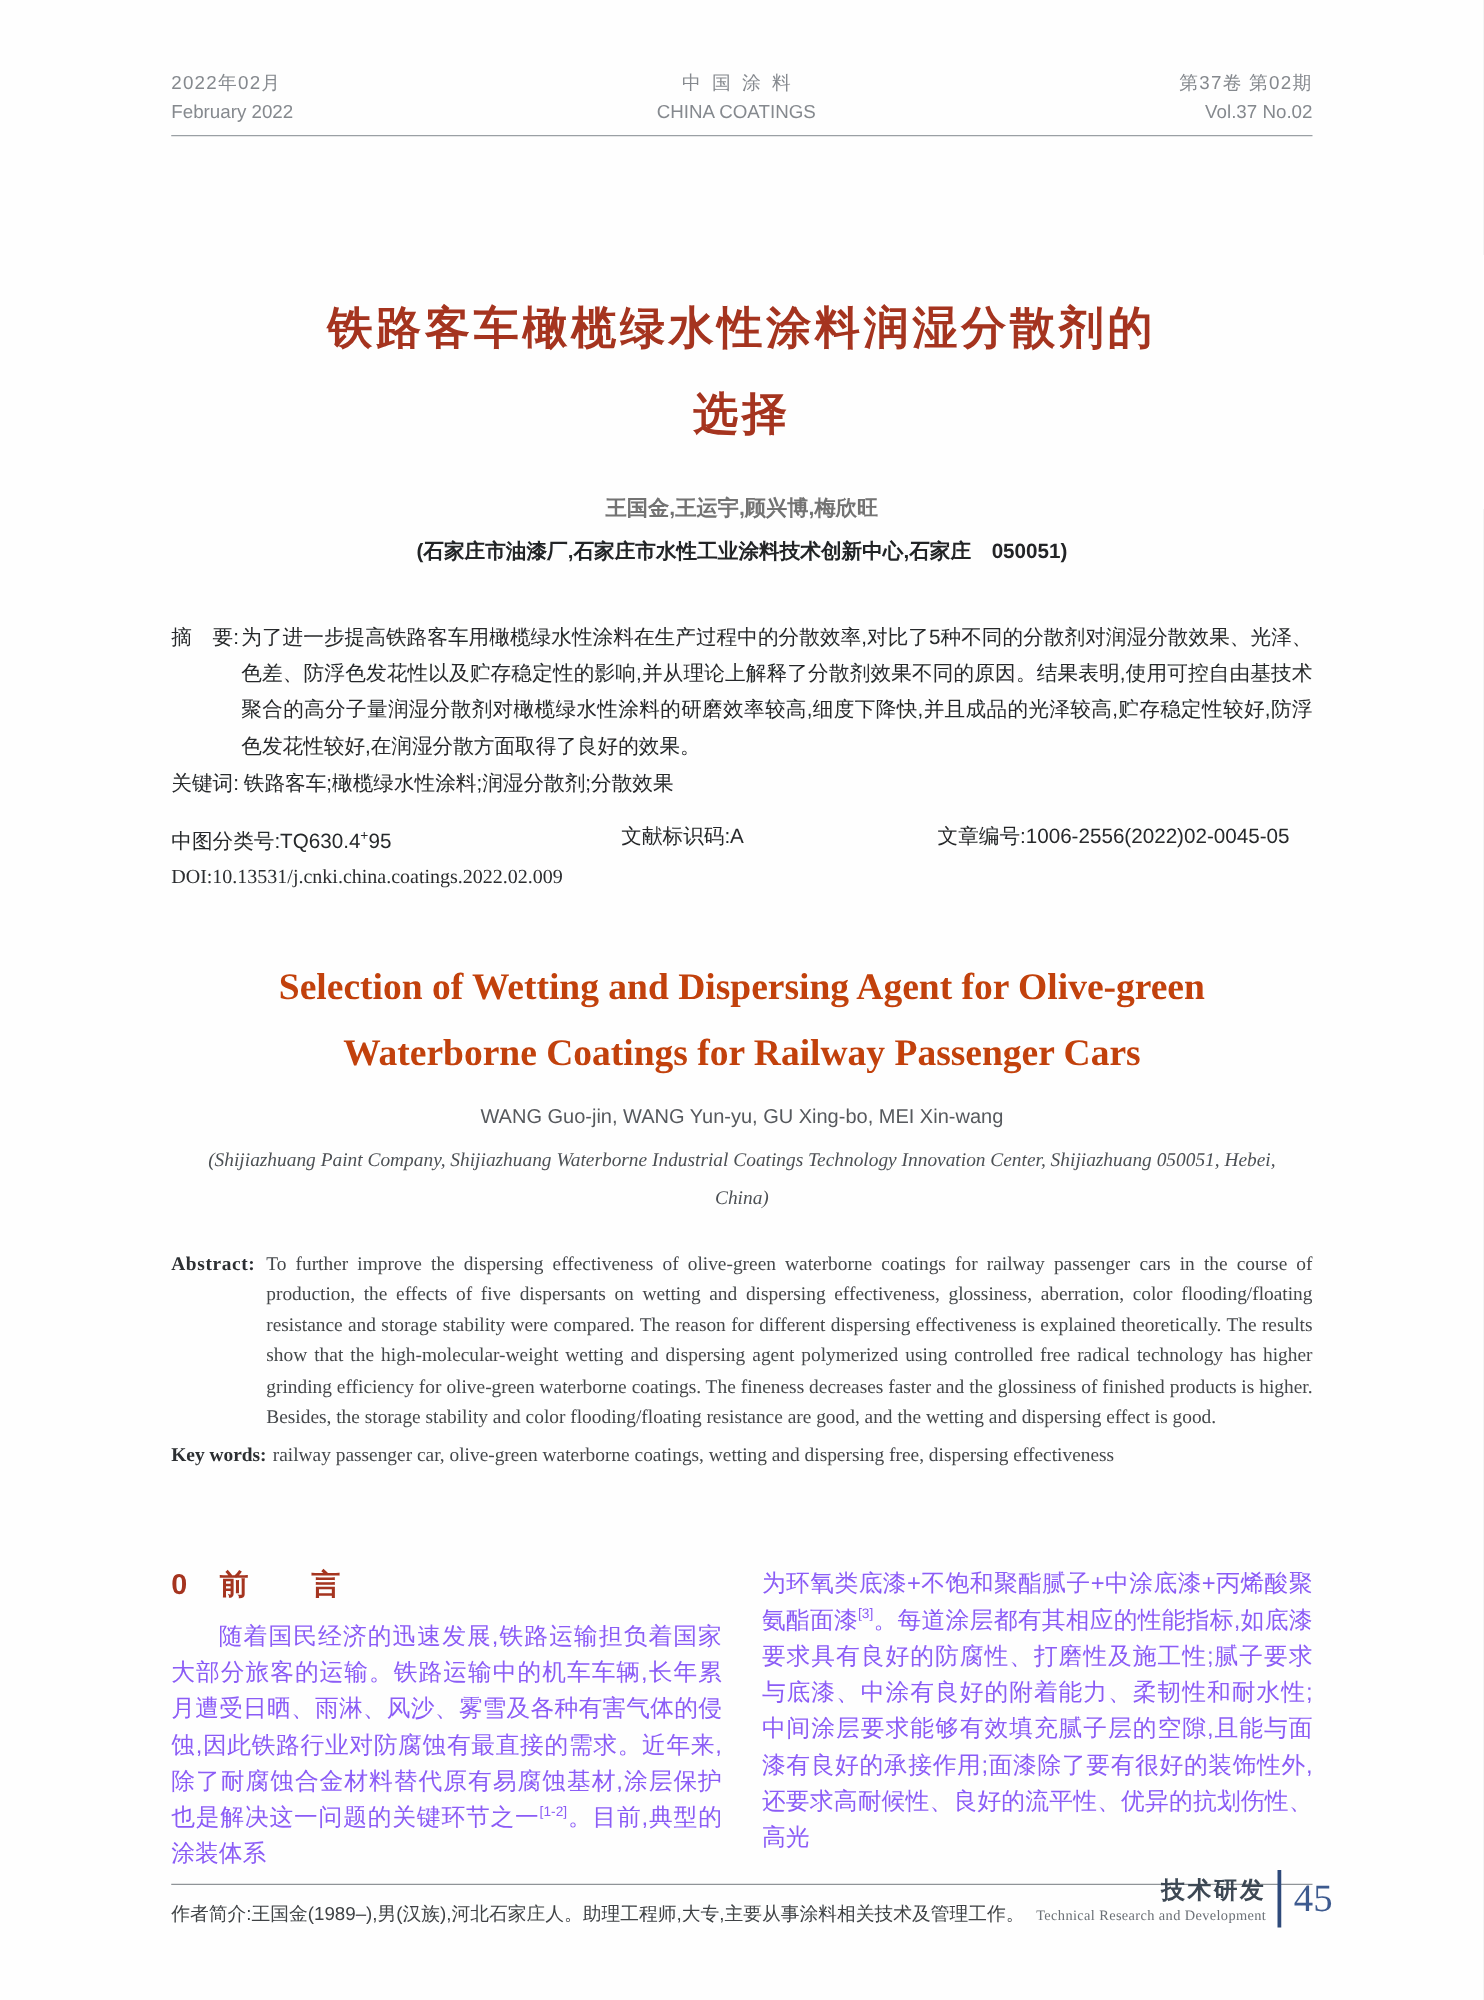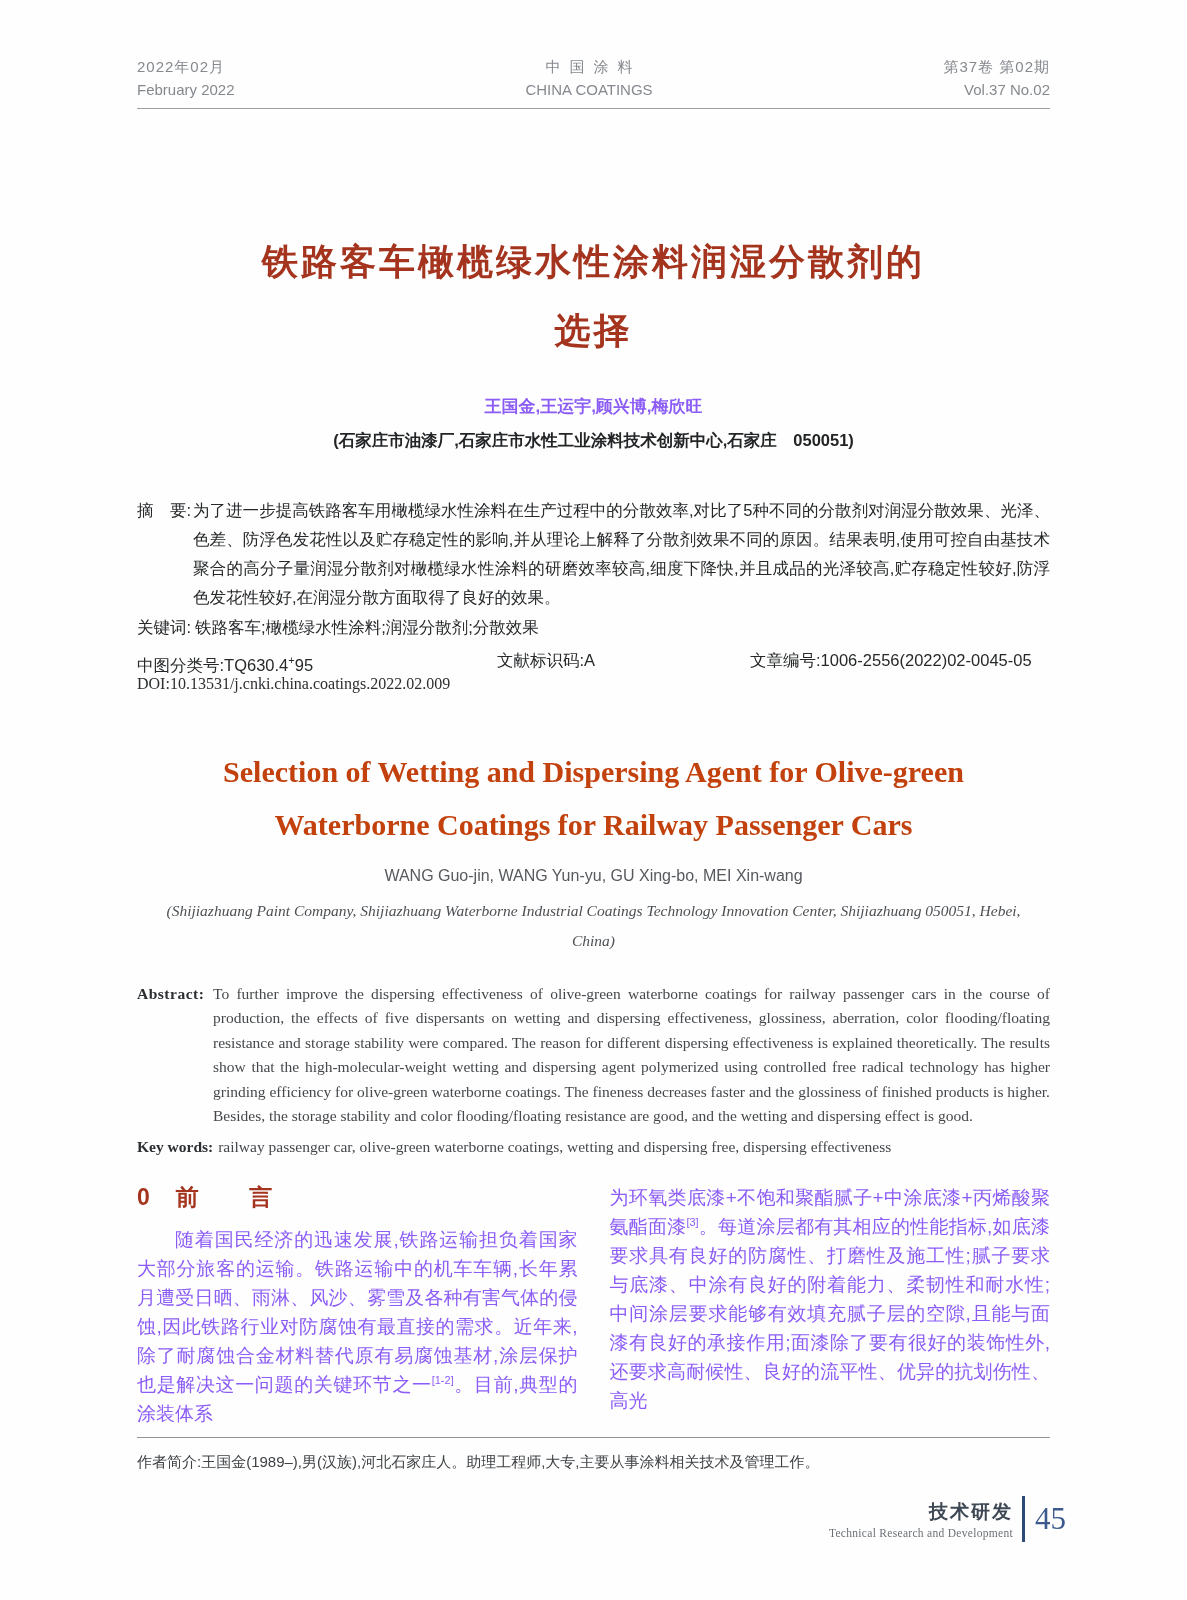--- a/index.html
+++ b/index.html
@@ -31,34 +31,34 @@
   .title-zh {
     margin-top: 118px;
     text-align: center;
     color: #a5341f;
     font-size: 36px; font-weight: bold;
     letter-spacing: 3px; line-height: 69px;
   }
   .title-zh .t-line { display: block; }
   .authors-zh {
     margin-top: 30px; text-align: center;
-    font-size: 17px; font-weight: bold; color: #8b5cf6;
+    font-size: 17px; font-weight: bold; color: #737373;
   }
   .affiliation-zh {
     margin-top: 12px; text-align: center;
     font-size: 16.5px; font-weight: bold; color: #222426;
   }
 
   
   .abstract-zh { display: flex; margin-top: 44px; font-size: 16.5px; line-height: 29px; }
   .abstract-zh .hang-label { flex: 0 0 56px; }
   .abstract-zh .hang-text { flex: 1; text-align: justify; }
   .keywords-zh { margin-top: 1px; font-size: 16.5px; line-height: 29px; }
   .keywords-zh .kw-label { margin-right: 4px; }
-  .meta-row { display: flex; margin-top: 9px; font-size: 16.5px; line-height: 19px; }
+  .meta-row { display: flex; margin-top: 9px; font-size: 16.5px; line-height: 37px; }
   .meta-clc { flex: 0 0 360px; }
   .meta-doc { flex: 0 0 253px; }
   .meta-no  { flex: 1; }
   .clc-sup { font-size: 11px; vertical-align: super; }
   .doi-row {
     font-family: "Liberation Serif", "DejaVu Serif", serif;
     font-size: 16px; color: #2b2d2f;
   }
 
   
@@ -80,21 +80,21 @@
   }
 
   
   .abstract-en { display: flex; margin-top: 26px; font-size: 15.5px; line-height: 24.5px; color: #45484b; }
   .abstract-en .hang-label { flex: 0 0 76px; font-weight: bold; color: #2c2f32; letter-spacing: 0.5px; }
   .abstract-en .hang-text { flex: 1; text-align: justify; }
   .keywords-en { margin-top: 6px; font-size: 15.5px; line-height: 24px; color: #45484b; }
   .keywords-en .kw-label { font-weight: bold; color: #2c2f32; margin-right: 5px; }
 
   
-  .columns { display: flex; gap: 32px; margin-top: 24px; }
+  .columns { display: flex; gap: 32px; margin-top: 76px; }
   .col { flex: 1; min-width: 0; }
   .section-heading {
     color: #a5341f; font-size: 23px; font-weight: bold;
     margin-bottom: 14px; line-height: 28px;
   }
   .section-heading .sec-num { margin-right: 26px; }
   .section-heading .sec-title { letter-spacing: 22px; }
   .body-p { font-size: 19px; line-height: 29px; text-align: justify; color: #8b5cf6; }
   .body-p.indent { text-indent: 2em; }
   .body-p sup { font-size: 11px; line-height: 0; }

